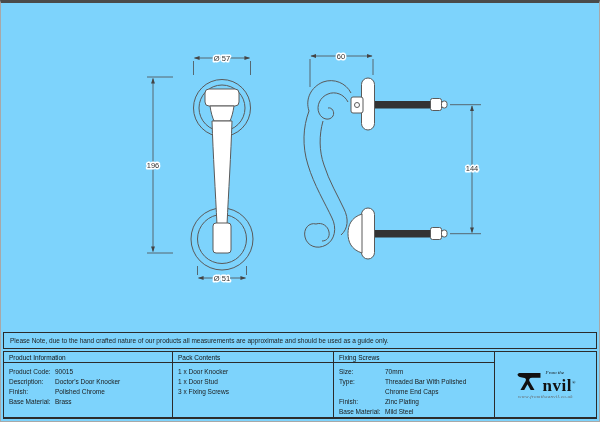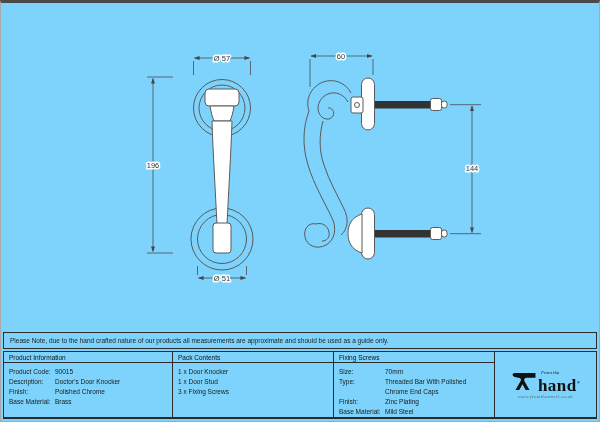--- a/index.html
+++ b/index.html
@@ -185,21 +185,21 @@
     </div>
 
     <div class="col col4">
       <div class="logo">
         <div class="logo-row">
           <svg width="26" height="21" viewBox="0 0 34 26">
             <path fill="#111" d="M2,4 C2,2.8 3.5,2 6,2 L32,2 L32,8 L21,8 C17.5,8 16.4,10.5 17.8,13 L24.2,24 L19.2,24 L15,16.5 L10.8,24 L5.8,24 L12.6,12.4 C13.9,10.1 12.5,8 9.5,8 C5,8 2,6.2 2,4 Z"></path>
           </svg>
           <div class="logo-txt">
             <span class="from-the">From the</span>
-            <span class="nvil"><span>hand</span><span class="reg">®</span></span>
+            <span class="nvil"><span>nvil</span><span class="reg">®</span></span>
           </div>
         </div>
         <div class="site">www.fromtheanvil.co.uk</div>
       </div>
     </div>
 
   </div>
 </div>
 
 </body></html>

